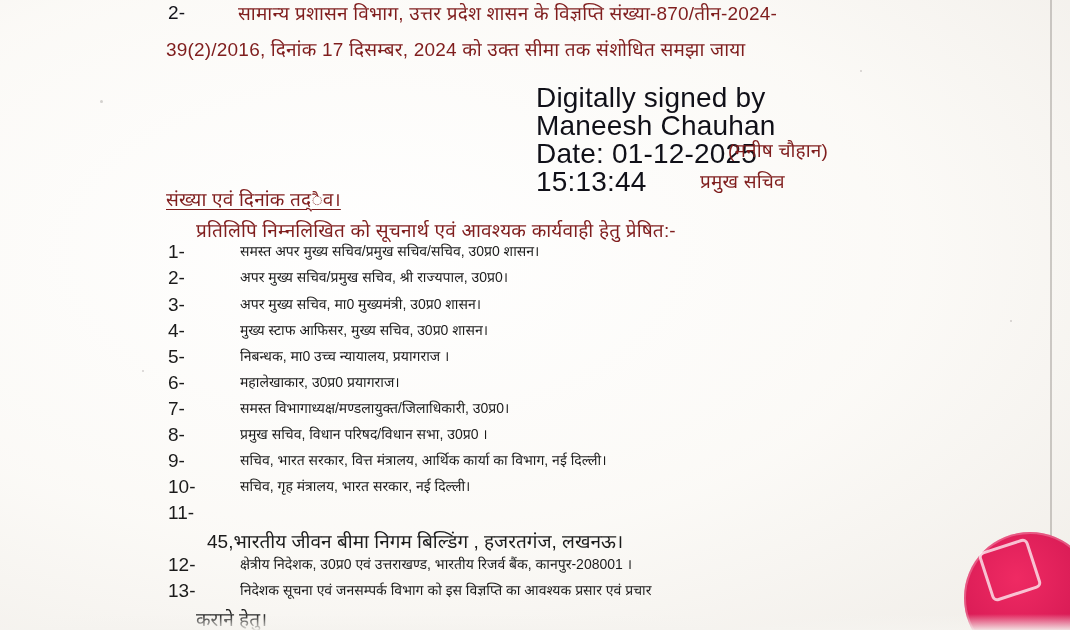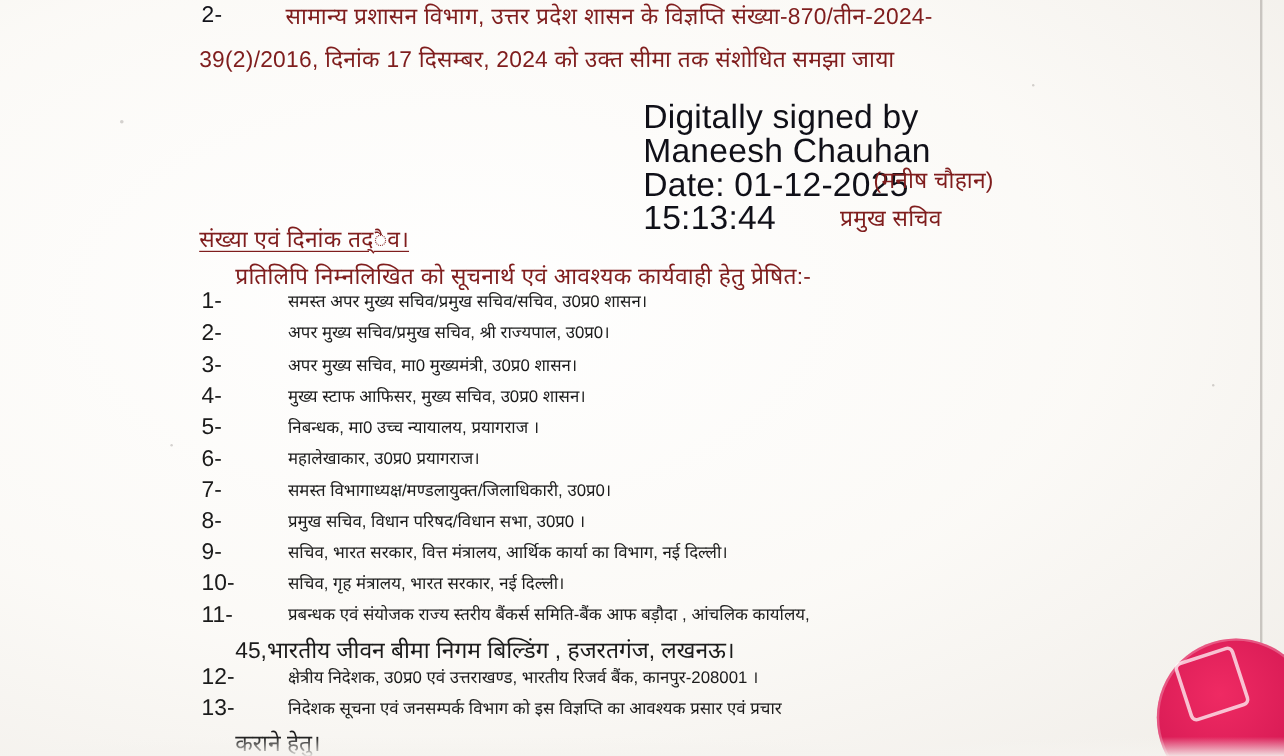--- a/index.html
+++ b/index.html
@@ -185,23 +185,22 @@
   <div class="list-row" style="top:450px;">
     <span class="idx">9-</span>
     <span class="body">सचिव, भारत सरकार, वित्त मंत्रालय, आर्थिक कार्या का विभाग, नई दिल्ली।</span>
   </div>
   <div class="list-row" style="top:476px;">
     <span class="idx">10-</span>
     <span class="body">सचिव, गृह मंत्रालय, भारत सरकार, नई दिल्ली।</span>
   </div>
   <div class="list-row" style="top:502px;">
     <span class="idx">11-</span>
-    <span class="body">प्रबन्धक एवं संयोजक राज्य स्तरीय बैंकर्स समिति-बैंक आफ बड़ौदा , आंचलिक कार्यालय,</span>
-  </div>
-  <div class="cont" style="top:528px;">45,भारतीय जीवन बीमा निगम बिल्डिंग , हजरतगंज, लखनऊ।</div>
+  </div>
+  <div class="cont" style="top:528px;margin-left:11px;">45,भारतीय जीवन बीमा निगम बिल्डिंग , हजरतगंज, लखनऊ।</div>
   <div class="list-row" style="top:554px;">
     <span class="idx">12-</span>
     <span class="body">क्षेत्रीय निदेशक, उ0प्र0 एवं उत्तराखण्ड, भारतीय रिजर्व बैंक, कानपुर-208001 ।</span>
   </div>
   <div class="list-row" style="top:580px;">
     <span class="idx">13-</span>
     <span class="body">निदेशक सूचना एवं जनसम्पर्क विभाग को इस विज्ञप्ति का आवश्यक प्रसार एवं प्रचार</span>
   </div>
   <div class="cont" style="top:606px;">कराने हेतु।</div>
 

